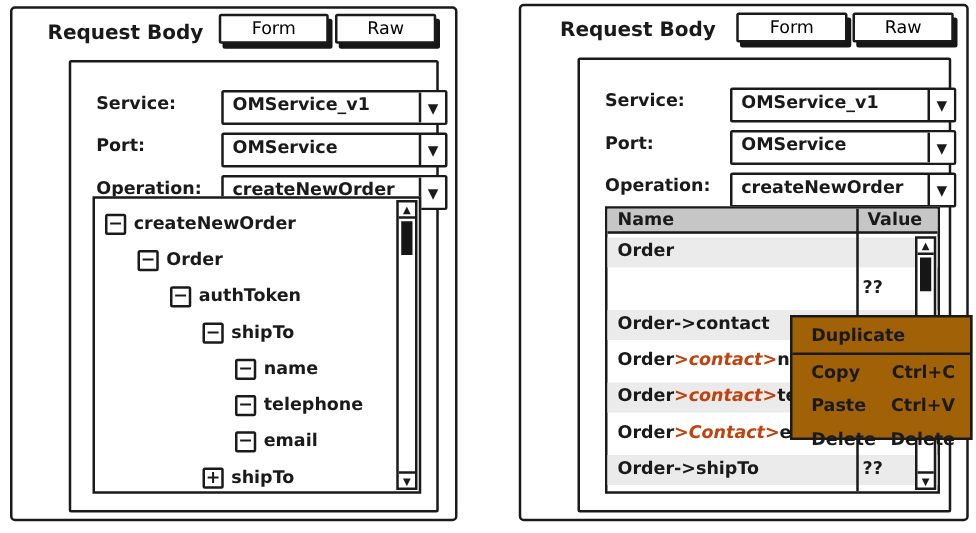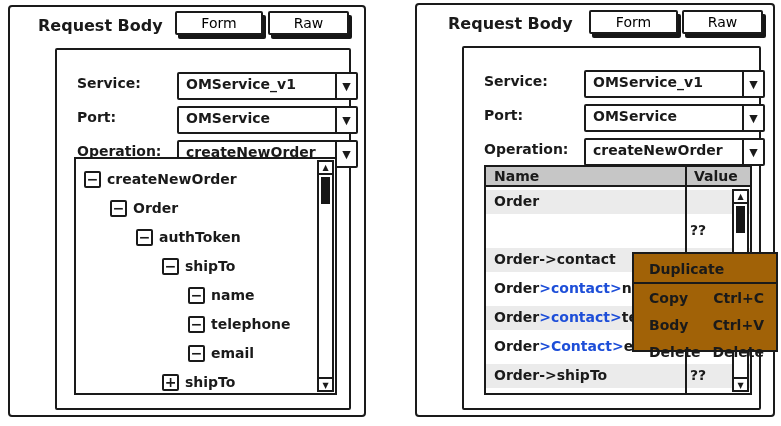--- a/index.html
+++ b/index.html
@@ -78,21 +78,21 @@
     background:#c6c6c6; border-bottom:2px solid #1a1a1a;
   }
   .th { position:absolute; top:1px; font-size:14px; font-weight:bold; }
   .th-name  { left:8px; }
   .th-value { left:208px; }
   .col-sep { position:absolute; left:199px; top:0; bottom:0; width:2px; background:#1a1a1a; z-index:3; }
   .trow { position:absolute; left:0; right:0; height:24px; }
   .trow.shaded { background:#ebebeb; }
   .row-name  { position:absolute; left:8px;  top:3px; font-size:14px; font-weight:bold; white-space:nowrap; }
   .row-value { position:absolute; left:204px; top:3px; font-size:14px; font-weight:bold; white-space:nowrap; z-index:4; }
-  .muted { color:#1d4ed8; }
+  .muted { color:#c2410c;font-style:italic; }
   
   .context-menu {
     position:absolute; left:632px; top:252px; width:146px; height:100px;
     background:#a16207; border:2px solid #1a1a1a; z-index:20; padding-top:1px;
   }
   .menu-item {
     height:27px; display:flex; align-items:center; justify-content:space-between;
     padding:0 12px 0 15px; font-size:14px; font-weight:bold; cursor:pointer;
   }
   .menu-sep { height:2px; background:#1a1a1a; margin:0; }
@@ -272,21 +272,21 @@
     <div class="menu-item">
       <span>Duplicate</span>
       <span class="menu-shortcut"></span>
     </div>
     <div class="menu-sep"></div>
     <div class="menu-item">
       <span>Copy</span>
       <span class="menu-shortcut">Ctrl+C</span>
     </div>
     <div class="menu-item">
-      <span>Body</span>
+      <span>Paste</span>
       <span class="menu-shortcut">Ctrl+V</span>
     </div>
     <div class="menu-item">
       <span>Delete</span>
       <span class="menu-shortcut">Delete</span>
     </div>
   </div>
 
 </div>
 

